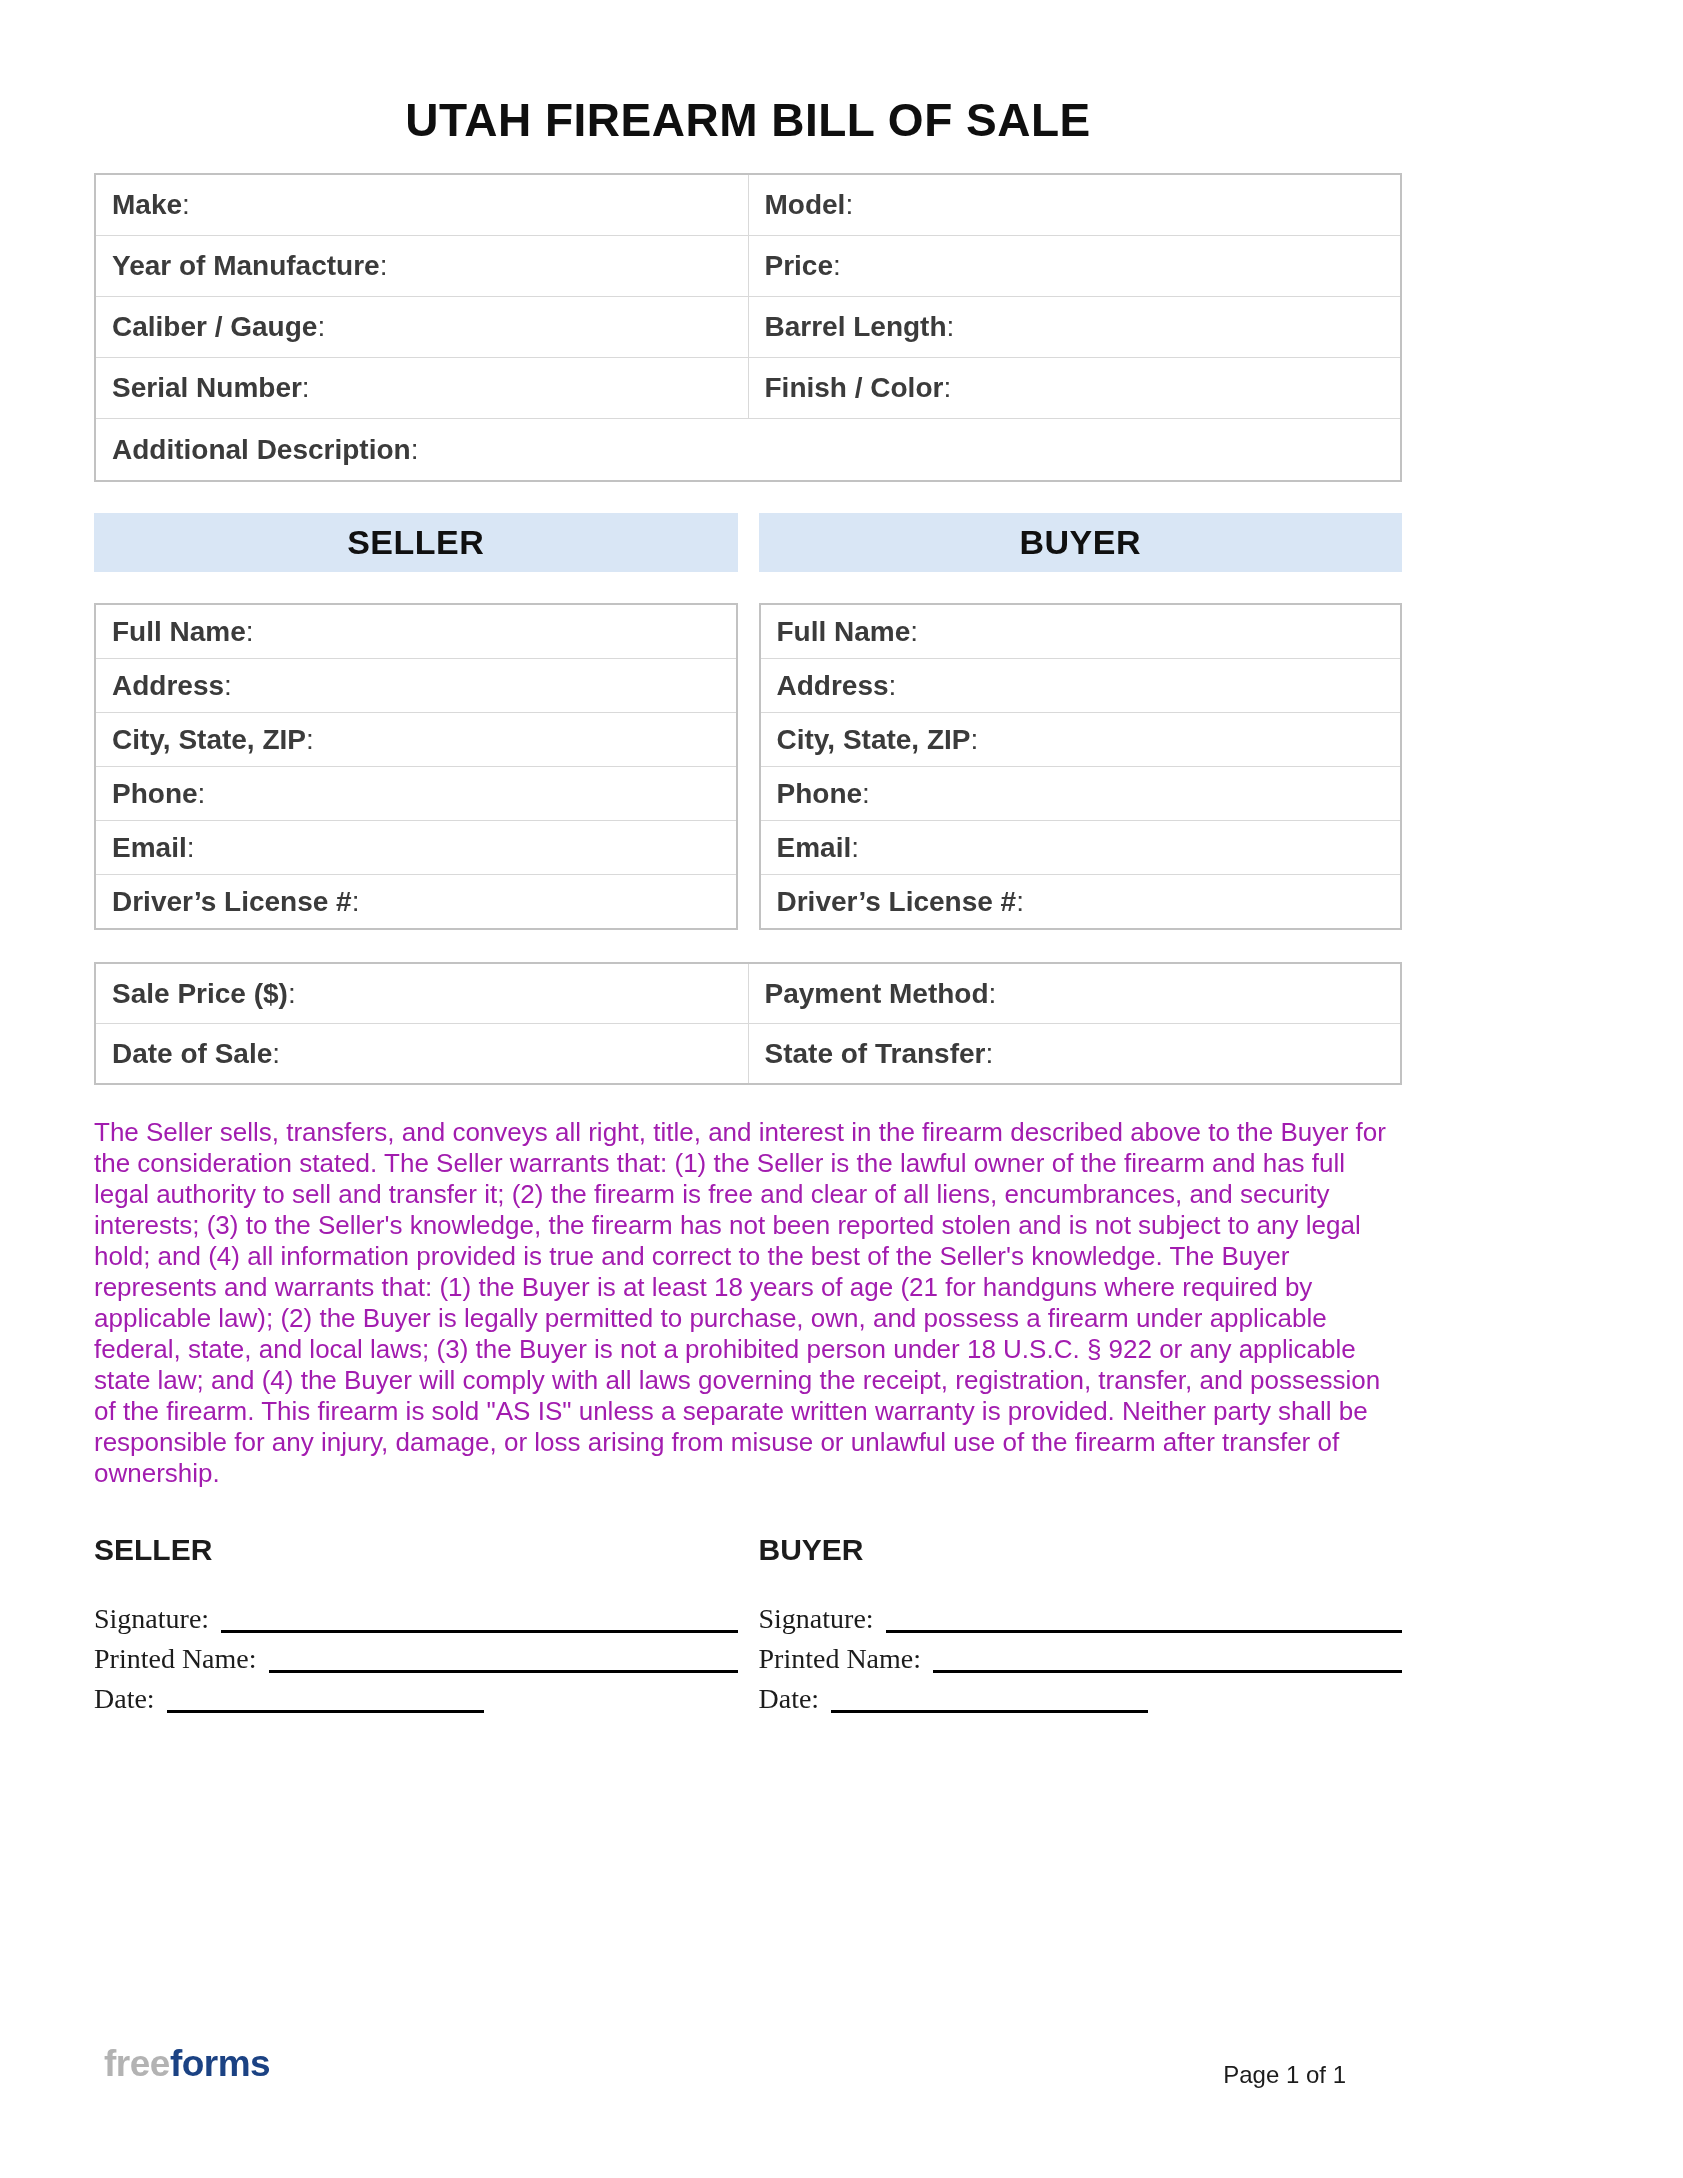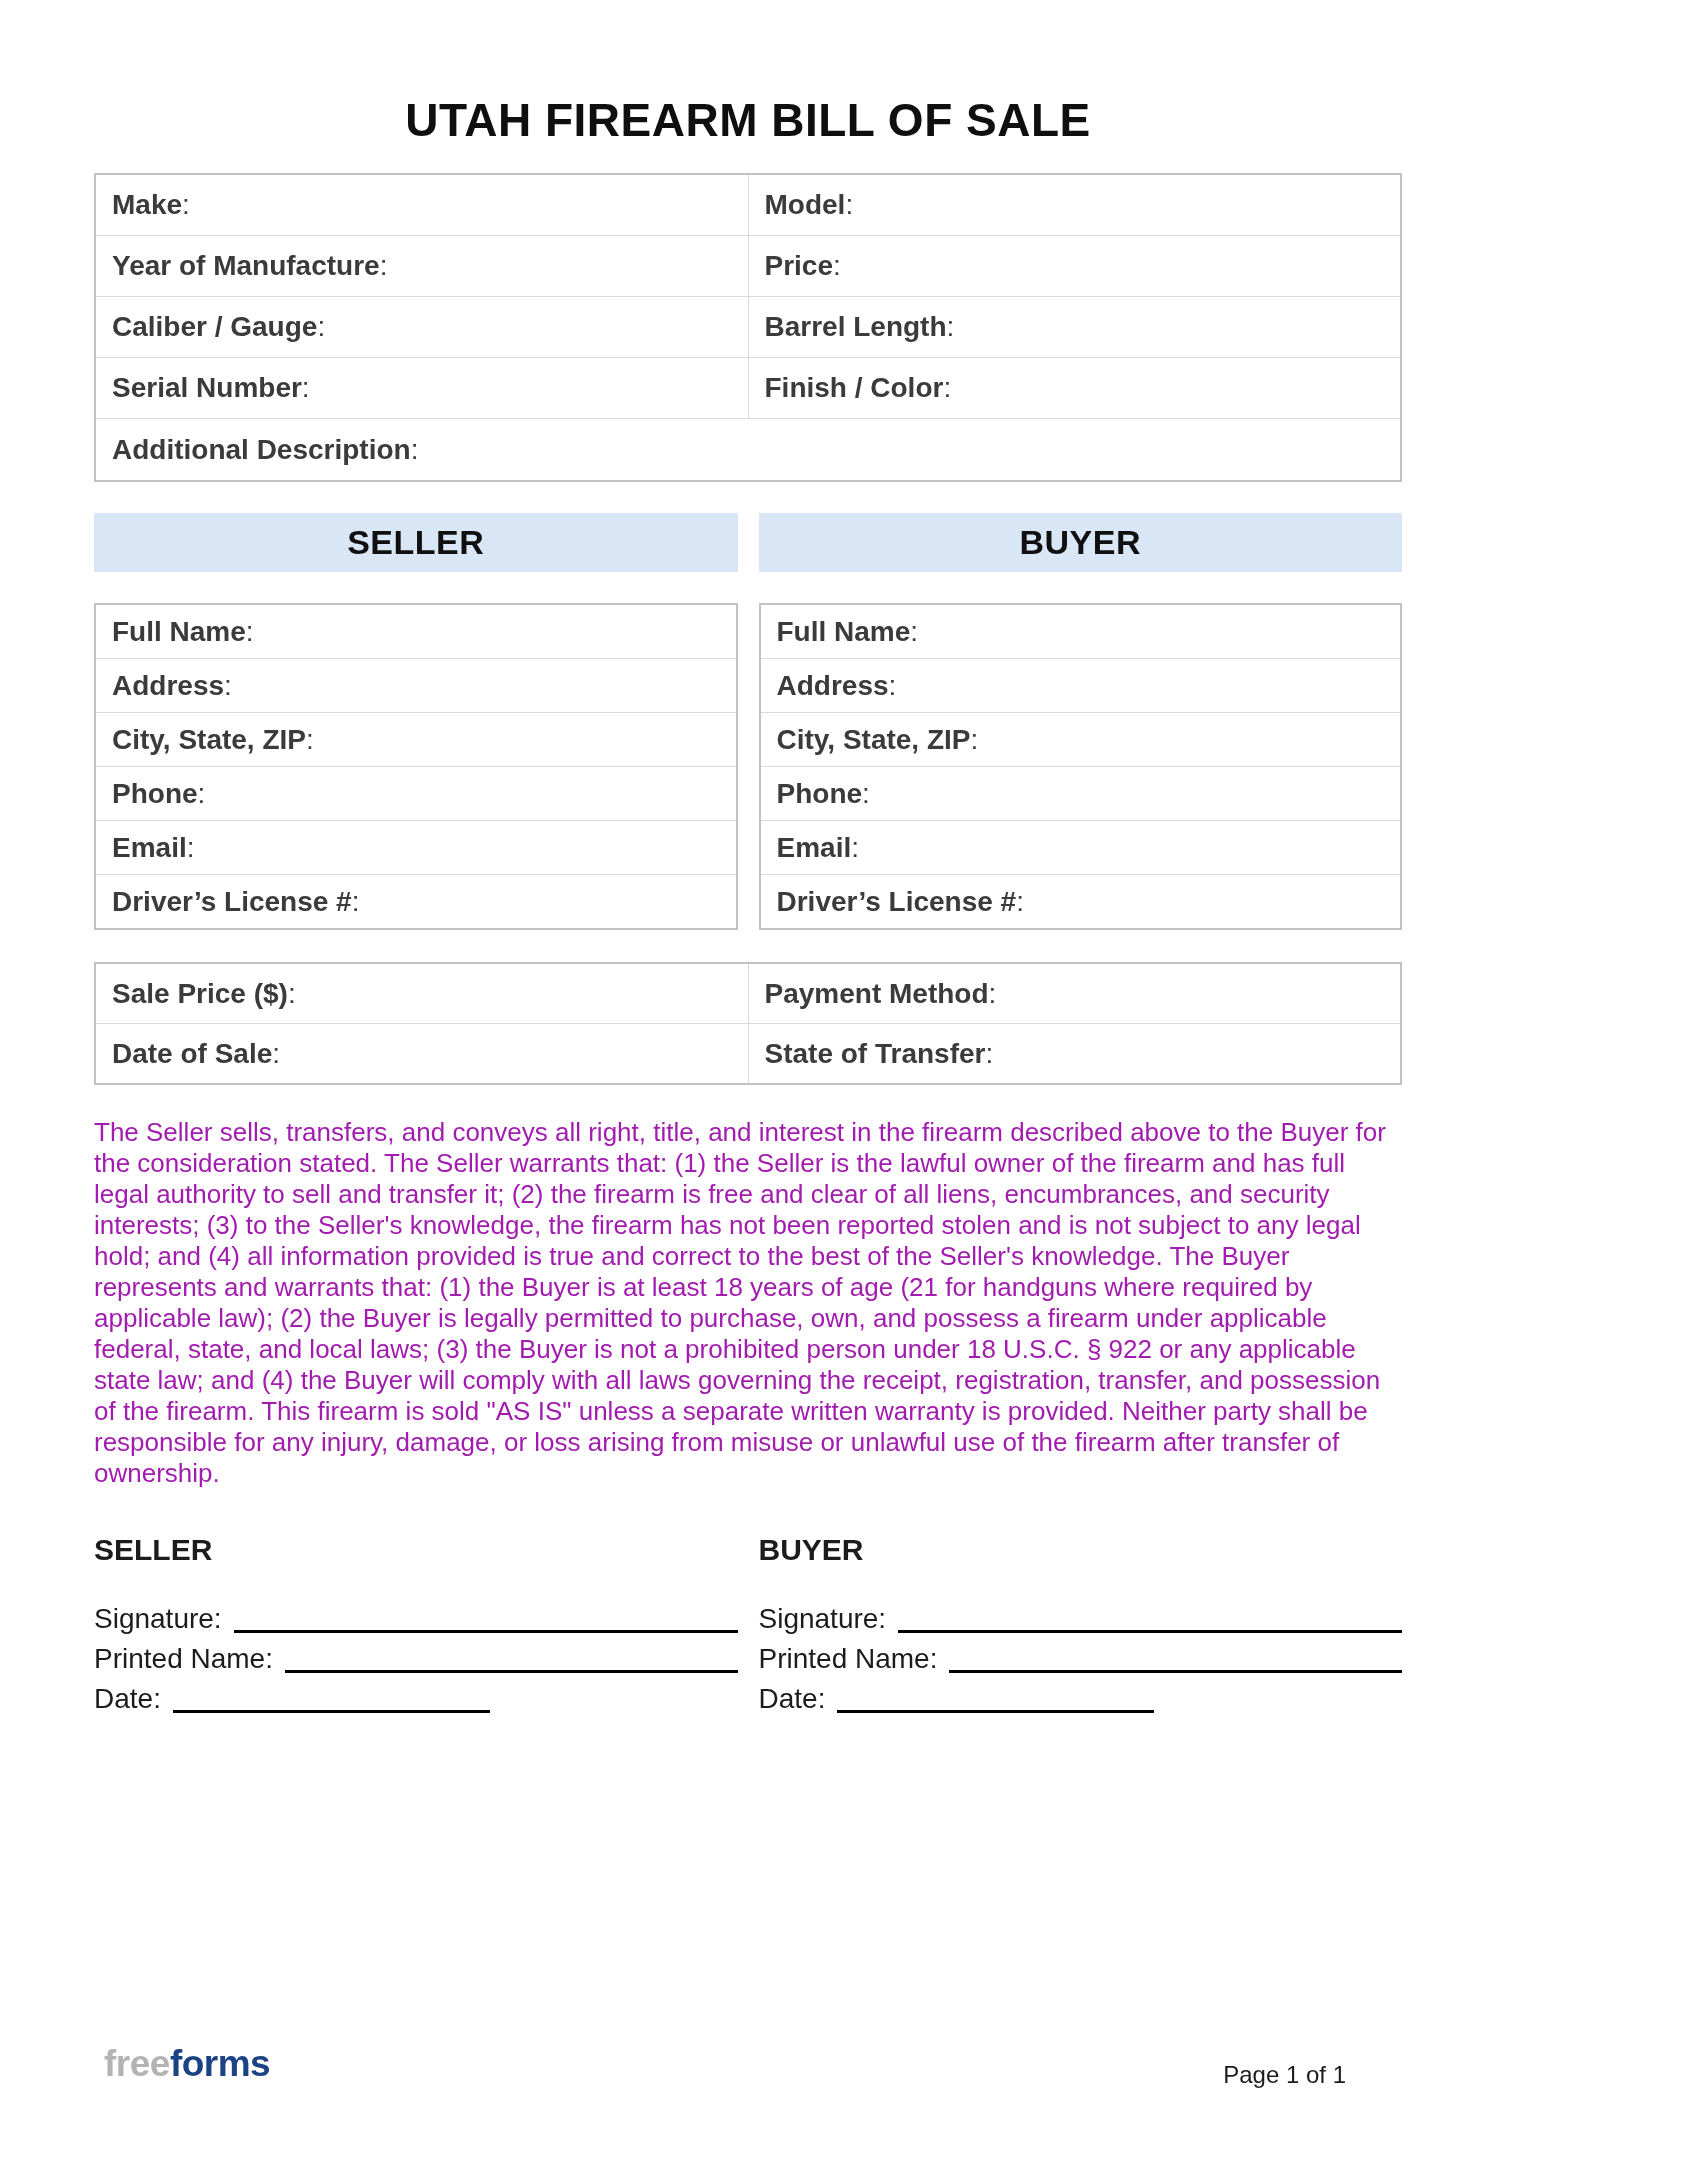--- a/index.html
+++ b/index.html
@@ -61,21 +61,21 @@
   p.legal{
     margin:32px 0 0 0;
     font-size:26px;line-height:31px;color:#a21caf;
   }
 
   
   .cols-sigs{margin-top:44px;}
   .sig-head{font-size:30px;line-height:34px;font-weight:700;color:#1c1c1c;}
   .sig-rows{margin-top:32px;}
   .sig-row{display:flex;height:40px;align-items:stretch;}
-  .sig-lb{font-size:28px;line-height:40px;color:#1c1c1c;white-space:nowrap;}
+  .sig-lb{font-size:28px;line-height:40px;color:#1c1c1c;white-space:nowrap;font-family:Liberation Serif, serif;}
   .sig-line{
     border-bottom:3px solid #000;
     margin:0 0 6px 12px;
   }
   .sig-line.grow{flex:1;}
   .sig-line.date{width:317px;}
 
   
   .footer-brand{
     position:absolute;left:104px;top:2043px;

